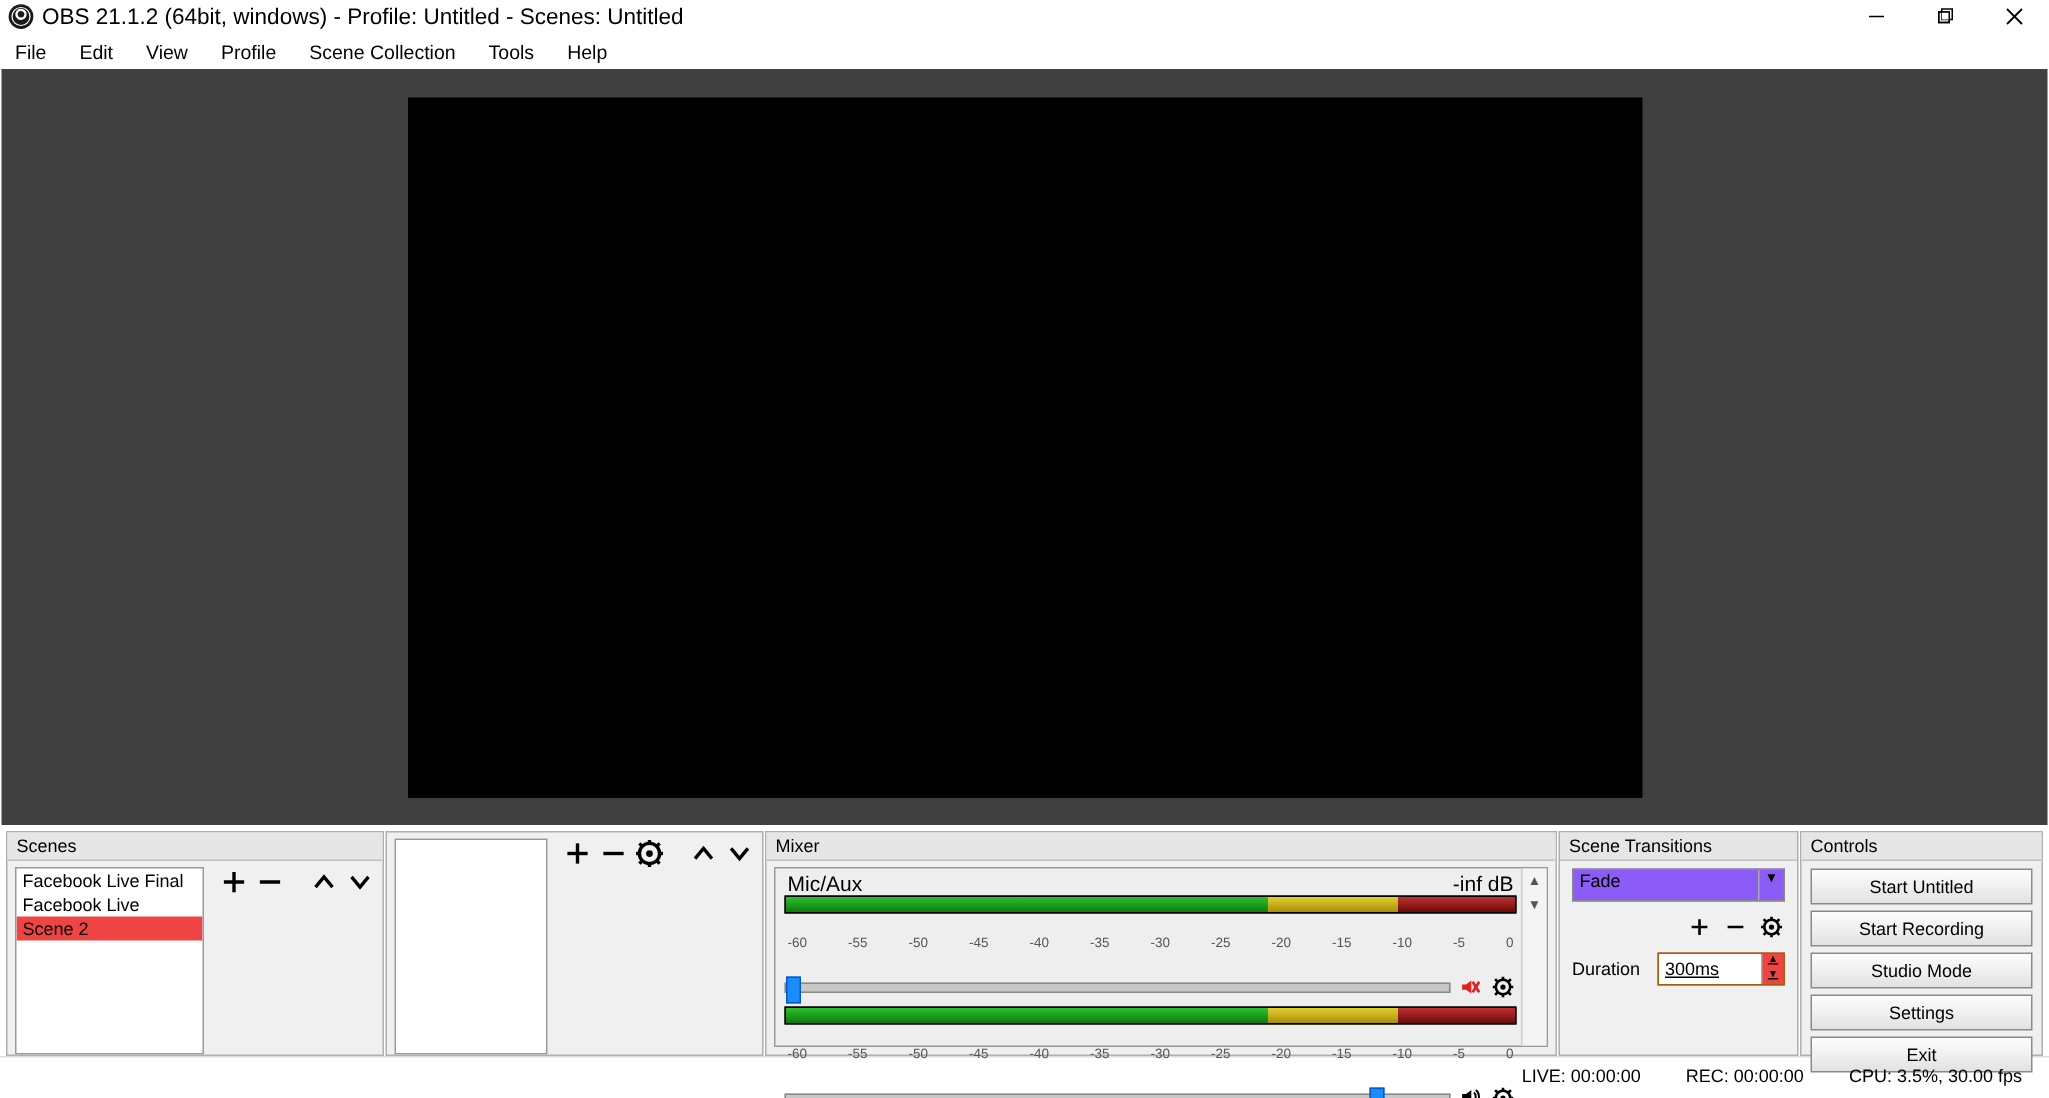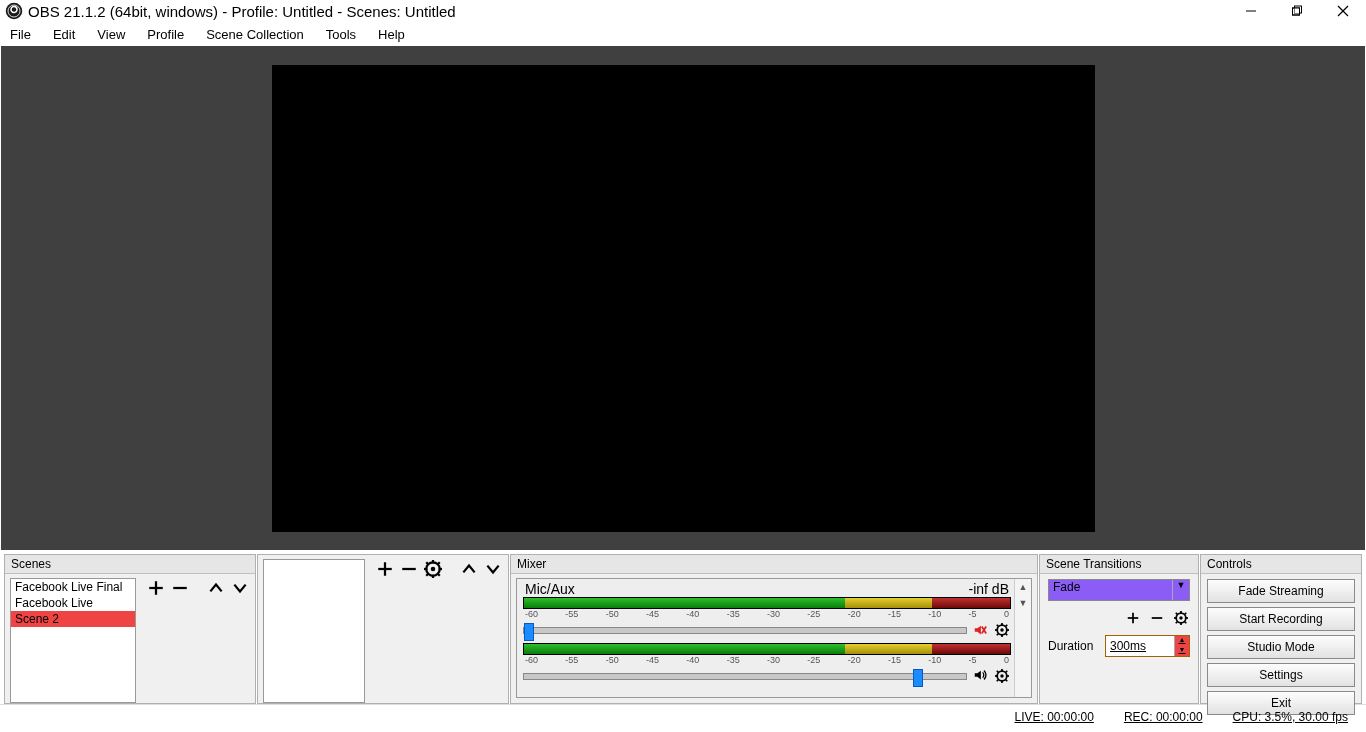--- a/index.html
+++ b/index.html
@@ -29,21 +29,21 @@
 .mixer-body{flex:1;background:#eee;border:1px solid #999;margin:4px 5px 5px 5px;display:flex;flex-direction:column;position:relative;}
 .mixer-scroll{position:absolute;right:0;top:0;bottom:0;width:16px;background:#f4f4f4;border-left:1px solid #ccc;}
 .mixer-scroll .arrow{height:16px;display:flex;align-items:center;justify-content:center;font-size:9px;color:#555;}
 .channel{padding:2px 20px 2px 6px;}
 .ch-head{display:flex;justify-content:space-between;font-size:14px;padding:0 2px;}
 .meter{height:10px;border:1px solid #000;background:#000;position:relative;}
 .meter .seg{position:absolute;top:0;bottom:0;}
 .meter .g{background:linear-gradient(#2dbf2d,#0a7d0a);left:0;width:66%;}
 .meter .y{background:linear-gradient(#e2cf2d,#a88f0a);left:66%;width:18%;}
 .meter .r{background:linear-gradient(#c23030,#6d0a0a);left:84%;width:16%;}
-.ticks{display:flex;justify-content:space-between;font-size:9px;color:#555;padding:0 2px;}
+.ticks{display:flex;justify-content:space-between;font-size:9px;color:#555;padding:14px 2px;}
 .slider-row{display:flex;align-items:center;margin-top:2px;}
 .track{flex:1;height:5px;background:#c8c8c8;border:1px solid #888;position:relative;}
 .thumb{position:absolute;top:-5px;width:8px;height:16px;background:#1a8cff;border:1px solid #055bbf;}
 .mute-icon{color:#d22;margin:0 6px;font-size:14px;display:flex;align-items:center;}
 .spk-icon{color:#000;margin:0 6px;font-size:14px;}
 .gear svg,.spk-icon svg,.mute-icon svg{width:14px;height:14px;}
 
 .trans-body{padding:5px 8px;display:flex;flex-direction:column;gap:8px;font-size:12px;}
 .dd{display:flex;border:1px solid #888;background:#8b5cf6;height:20px;}
 .dd span{flex:1;padding:0 4px;}
@@ -51,21 +51,21 @@
 .row{display:flex;align-items:center;gap:6px;justify-content:space-between;}
 .row.right{justify-content:flex-end;}
 .spin{display:flex;border:1px solid #a16207;height:20px;background:#ef4444;text-decoration:underline;}
 .spin input{border:0;width:60px;padding:0 4px;font-size:12px;outline:none;}
 .spin .btns{display:flex;flex-direction:column;width:14px;border-left:1px solid #aaa;}
 .spin .btns div{flex:1;font-size:7px;text-align:center;line-height:8px;}
 
 .ctrl-body{padding:5px 6px;display:flex;flex-direction:column;gap:4px;}
 .btn{background:linear-gradient(#fdfdfd,#e2e2e2);border:1px solid #8a8a8a;height:22px;display:flex;align-items:center;justify-content:center;font-size:12px;}
 
-.statusbar{height:24px;display:flex;align-items:center;justify-content:flex-end;gap:30px;padding:0 18px;border-top:1px solid #ddd;font-size:12px;text-decoration:underline;}
+.statusbar{height:24px;display:flex;align-items:center;justify-content:flex-end;gap:30px;padding:0 18px;border-top:1px solid #ddd;font-size:12px;}
 </style>
 </head>
 <body>
 
 <div class="titlebar">
   <div class="app-icon">
     <svg viewBox="0 0 24 24">
         <circle cx="12" cy="12" r="11" fill="#1b1b1b"></circle>
         <circle cx="12" cy="12" r="8" fill="none" stroke="#fff" stroke-width="1.1"></circle>
         <path d="M12 5a5 5 0 0 0-4 8 5 5 0 0 0 9-3 5 5 0 0 0-5-5zm0 2a3 3 0 1 1-2.6 4.5A3 3 0 0 1 12 7z" fill="#fff"></path>
@@ -353,21 +353,21 @@
               <div>▼</div>
             </div>
         </div>
       </div>
     </div>
   </div>
 
   <div class="dock" style="width:160px">
     <div class="dock-title">Controls</div>
     <div class="ctrl-body">
-      <div class="btn">Fade Streaming</div>
+      <div class="btn">Start Untitled</div>
       <div class="btn">Start Recording</div>
       <div class="btn">Studio Mode</div>
       <div class="btn">Settings</div>
       <div class="btn">Exit</div>
     </div>
   </div>
 
 </div>
 
 <div class="statusbar">

